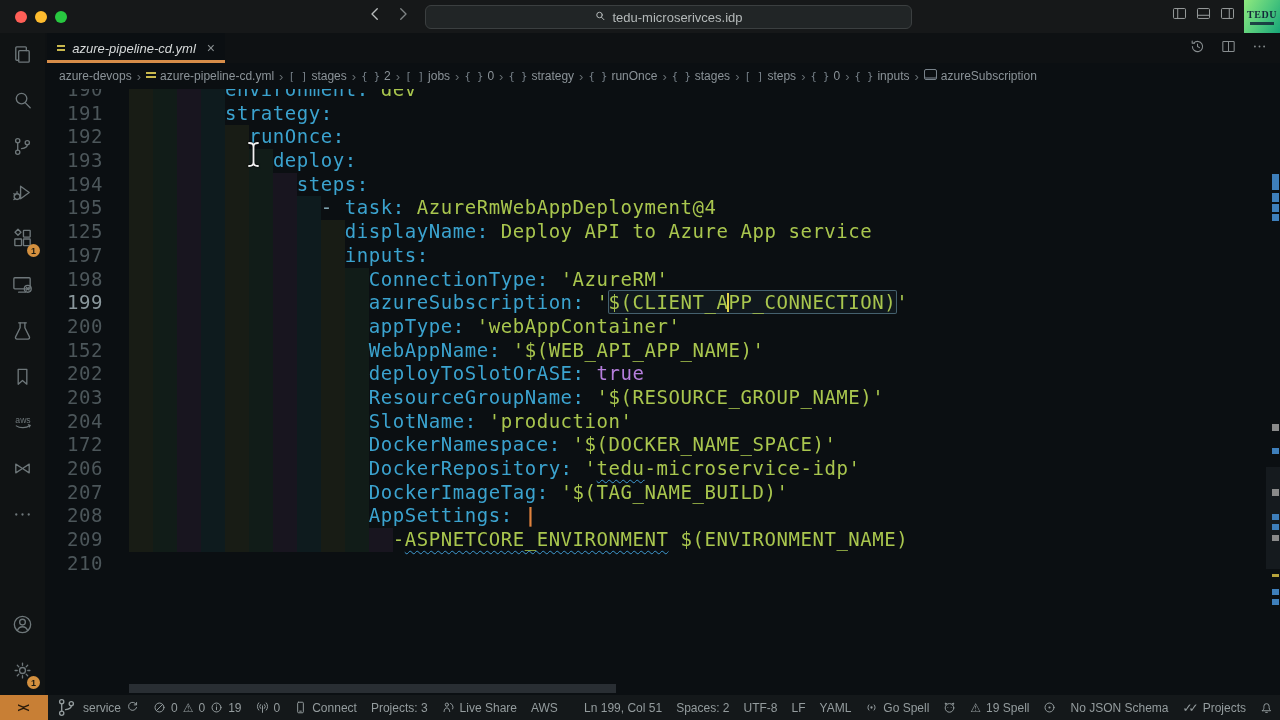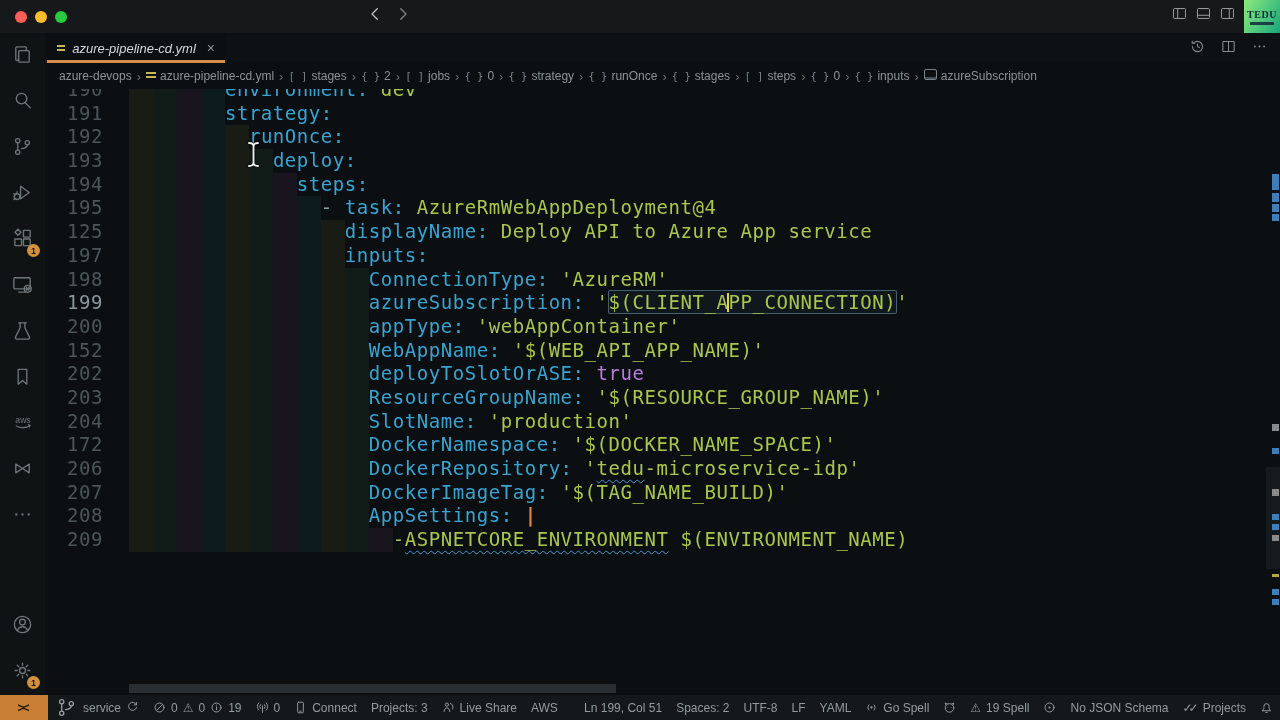--- a/index.html
+++ b/index.html
@@ -95,20 +95,29 @@
       <svg width="18" height="18" viewBox="0 0 24 24" fill="none" stroke="currentColor" stroke-width="1.8" stroke-linecap="round" stroke-linejoin="round">
           <path d="M15 5l-7 7 7 7"></path>
         </svg>
     </span>
     <span class="fwd">
       <svg width="18" height="18" viewBox="0 0 24 24" fill="none" stroke="currentColor" stroke-width="1.8" stroke-linecap="round" stroke-linejoin="round">
           <path d="M9 5l7 7-7 7"></path>
         </svg>
     </span>
   </div>
+  <div class="cmd-center">
+    <span>
+      <svg width="12" height="12" viewBox="0 0 24 24" fill="none" stroke="currentColor" stroke-width="2" stroke-linecap="round">
+          <circle cx="11" cy="10" r="5.5"></circle>
+          <path d="M15 14.5 20 19.5"></path>
+        </svg>
+    </span>
+    <span>tedu-microserivces.idp</span>
+  </div>
   <div class="layout-btns">
     <span>
       <svg width="17" height="17" viewBox="0 0 24 24" fill="none" stroke="currentColor" stroke-width="1.4">
           <rect x="3.5" y="5" width="17" height="14" rx="1.5"></rect>
           <path d="M9.5 5v14"></path>
         </svg>
     </span>
     <span>
       <svg width="17" height="17" viewBox="0 0 24 24" fill="none" stroke="currentColor" stroke-width="1.4">
           <rect x="3.5" y="5" width="17" height="14" rx="1.5"></rect>
@@ -396,20 +405,24 @@
         <span class="gutter">207</span>
         <span class="lc"><i class="stripe" style="left:0.00px;background:rgba(255,255,64,0.055)"></i><i class="stripe" style="left:23.98px;background:rgba(127,255,127,0.055)"></i><i class="stripe" style="left:47.96px;background:rgba(255,127,255,0.055)"></i><i class="stripe" style="left:71.94px;background:rgba(79,236,236,0.055)"></i><i class="stripe" style="left:95.92px;background:rgba(255,255,64,0.055)"></i><i class="stripe" style="left:119.90px;background:rgba(127,255,127,0.055)"></i><i class="stripe" style="left:143.88px;background:rgba(255,127,255,0.055)"></i><i class="stripe" style="left:167.86px;background:rgba(79,236,236,0.055)"></i><i class="stripe" style="left:191.84px;background:rgba(255,255,64,0.055)"></i><i class="stripe" style="left:215.82px;background:rgba(127,255,127,0.055)"></i><span class="toks" style="padding-left:239.80px"><span class="tk-key">DockerImageTag: </span><span class="tk-str">'$(TAG_NAME_BUILD)'</span></span></span>
       </div>
       <div class="code-line">
         <span class="gutter">208</span>
         <span class="lc"><i class="stripe" style="left:0.00px;background:rgba(255,255,64,0.055)"></i><i class="stripe" style="left:23.98px;background:rgba(127,255,127,0.055)"></i><i class="stripe" style="left:47.96px;background:rgba(255,127,255,0.055)"></i><i class="stripe" style="left:71.94px;background:rgba(79,236,236,0.055)"></i><i class="stripe" style="left:95.92px;background:rgba(255,255,64,0.055)"></i><i class="stripe" style="left:119.90px;background:rgba(127,255,127,0.055)"></i><i class="stripe" style="left:143.88px;background:rgba(255,127,255,0.055)"></i><i class="stripe" style="left:167.86px;background:rgba(79,236,236,0.055)"></i><i class="stripe" style="left:191.84px;background:rgba(255,255,64,0.055)"></i><i class="stripe" style="left:215.82px;background:rgba(127,255,127,0.055)"></i><span class="toks" style="padding-left:239.80px"><span class="tk-key">AppSettings: </span><span class="tk-pipe">|</span></span></span>
       </div>
       <div class="code-line">
         <span class="gutter">209</span>
         <span class="lc"><i class="stripe" style="left:0.00px;background:rgba(255,255,64,0.055)"></i><i class="stripe" style="left:23.98px;background:rgba(127,255,127,0.055)"></i><i class="stripe" style="left:47.96px;background:rgba(255,127,255,0.055)"></i><i class="stripe" style="left:71.94px;background:rgba(79,236,236,0.055)"></i><i class="stripe" style="left:95.92px;background:rgba(255,255,64,0.055)"></i><i class="stripe" style="left:119.90px;background:rgba(127,255,127,0.055)"></i><i class="stripe" style="left:143.88px;background:rgba(255,127,255,0.055)"></i><i class="stripe" style="left:167.86px;background:rgba(79,236,236,0.055)"></i><i class="stripe" style="left:191.84px;background:rgba(255,255,64,0.055)"></i><i class="stripe" style="left:215.82px;background:rgba(127,255,127,0.055)"></i><i class="stripe" style="left:239.80px;background:rgba(255,127,255,0.055)"></i><span class="toks" style="padding-left:263.78px"><span class="tk-val">-</span><span class="tk-val wavy">ASPNETCORE_ENVIRONMENT</span><span class="tk-val"> $(ENVIRONMENT_NAME)</span></span></span>
+      </div>
+      <div class="code-line">
+        <span class="gutter">210</span>
+        <span class="lc"><span class="toks" style="padding-left:0.00px"></span></span>
       </div>
     </div>
   <div class="hscroll"></div>
 </div>
 <div class="vscroll"></div>
 <div class="ruler" id="ruler">
     <i style="top: 174px; height: 16px; background: rgb(62, 127, 187);"></i>
     <i style="top: 193px; height: 9px; background: rgb(62, 127, 187);"></i>
     <i style="top: 204px; height: 8px; background: rgb(62, 127, 187);"></i>
     <i style="top: 214px; height: 7px; background: rgb(62, 127, 187);"></i>

